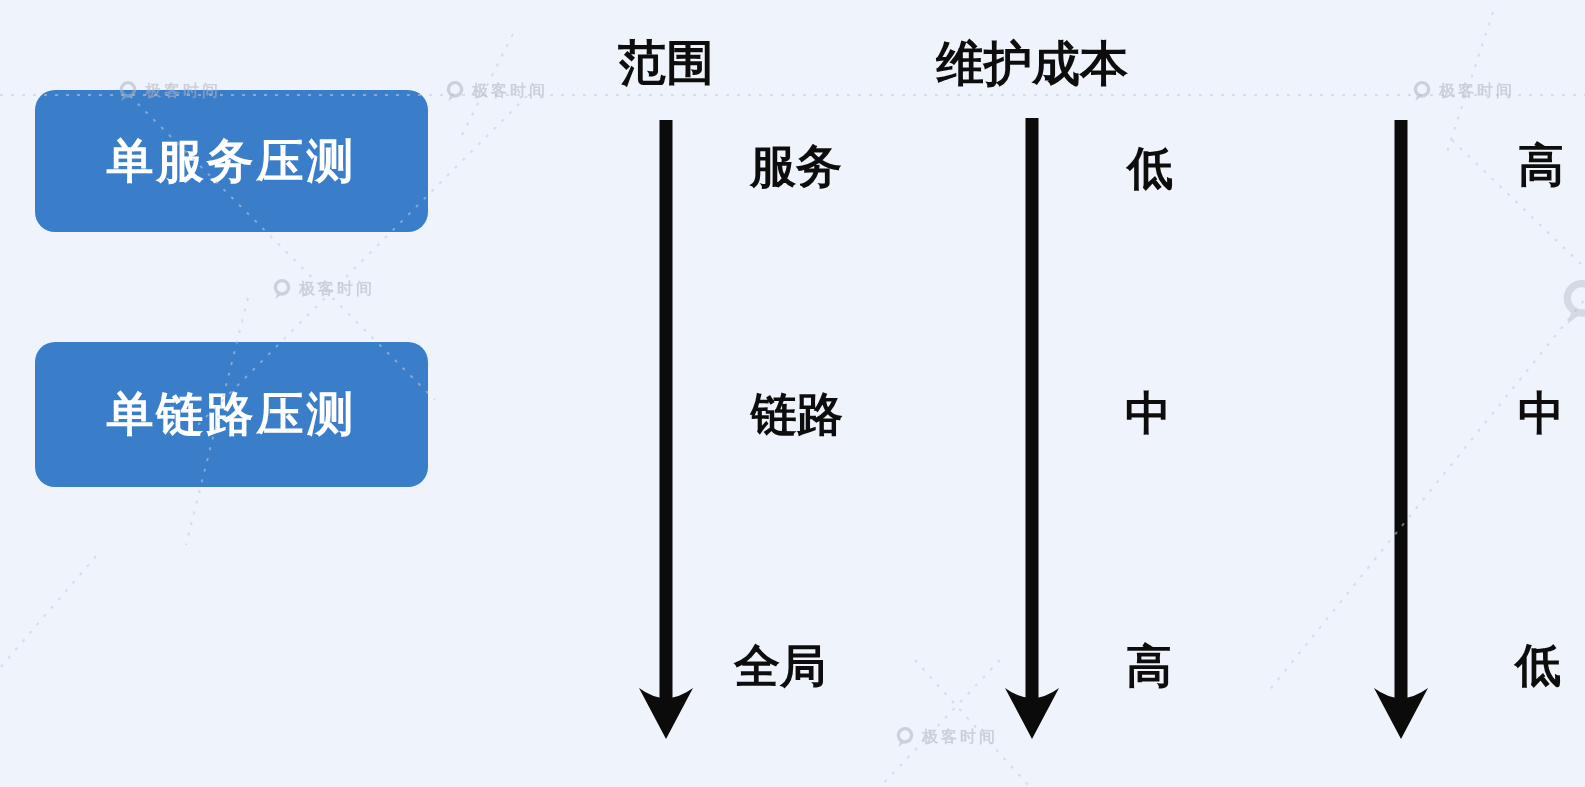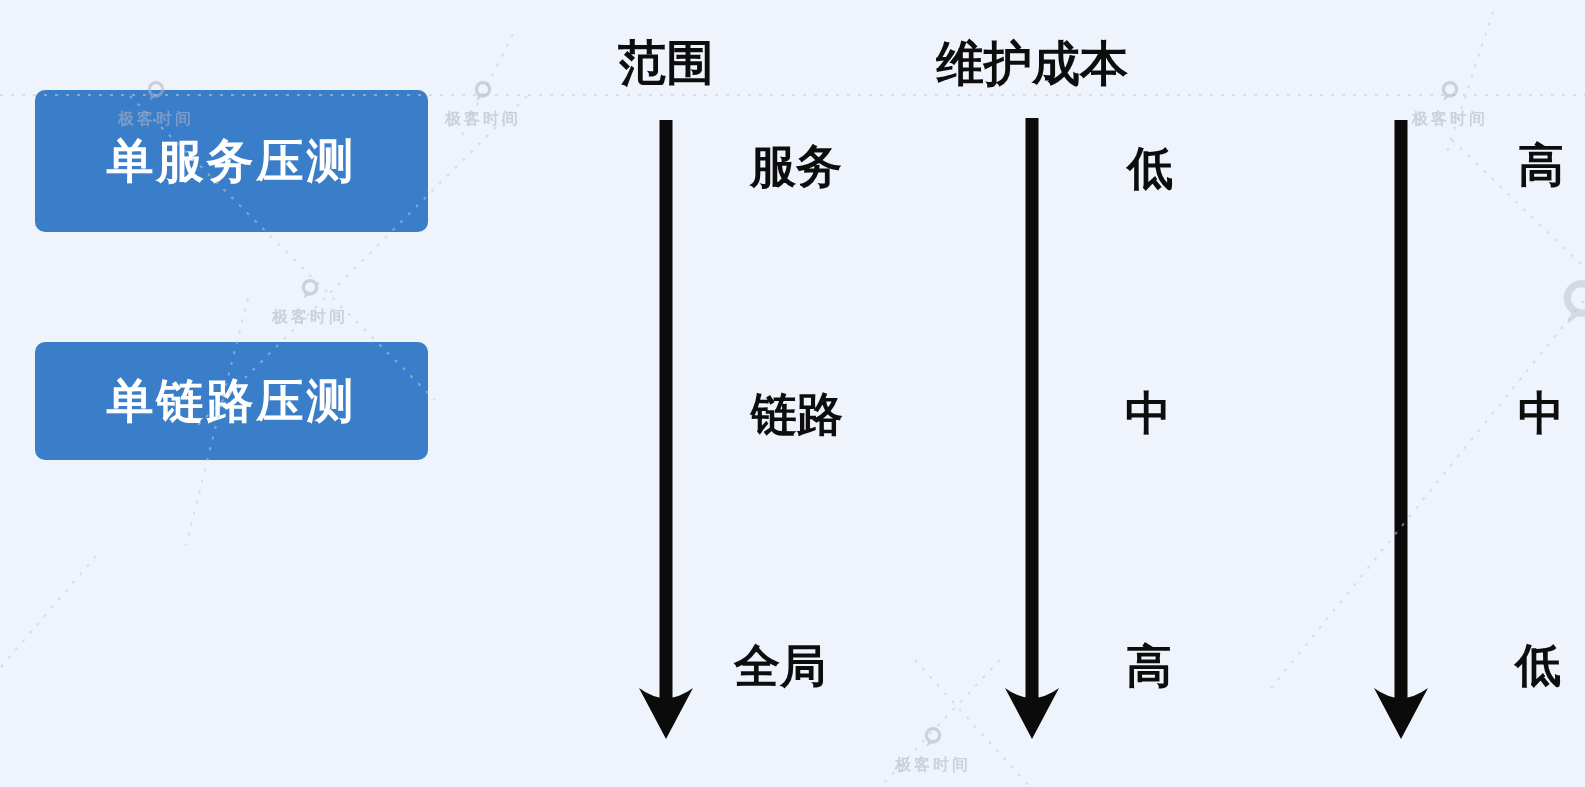--- a/index.html
+++ b/index.html
@@ -15,35 +15,35 @@
     background: var(--bg, #eff3fb);
     overflow: hidden;
   }
 
   
   .row-box {
     position: absolute;
     left: 35px;
     width: 393px;
     background: var(--box-fill, #3a7dc9);
-    border-radius: 10px;
+    border-radius: 20px;
     display: flex;
     align-items: center;
     justify-content: center;
     z-index: 2;
   }
   .row-box .box-label {
     color: var(--box-text, #ffffff);
     font-size: 47px;
     font-weight: 700;
     letter-spacing: 3px;
     white-space: nowrap;
   }
   #box-row-0 { top: 90px;  height: 142px; }
-  #box-row-1 { top: 342px; height: 118px; }
+  #box-row-1 { top: 342px; height: 145px; }
   #box-row-2 { top: 595px; height: 145px; }
 
   
   .col-header {
     position: absolute;
     transform: translate(-50%, -50%);
     font-size: 48px;
     font-weight: 800;
     color: var(--ink, #0d0d0d);
     white-space: nowrap;
@@ -79,21 +79,20 @@
     pointer-events: none;
   }
   .wm-stamp {
     position: absolute;
     display: flex;
     align-items: center;
     gap: 7px;
     z-index: 6;
     opacity: 0.55;
     pointer-events: none;
-    flex-direction: column;
   }
   .wm-stamp .wm-text {
     font-size: 16px;
     font-weight: 700;
     letter-spacing: 3px;
     color: #aeb4c2;
     white-space: nowrap;
   }
   .wm-logo { display: block; }
   #wm-stamp-6 { opacity: 0.4; }

